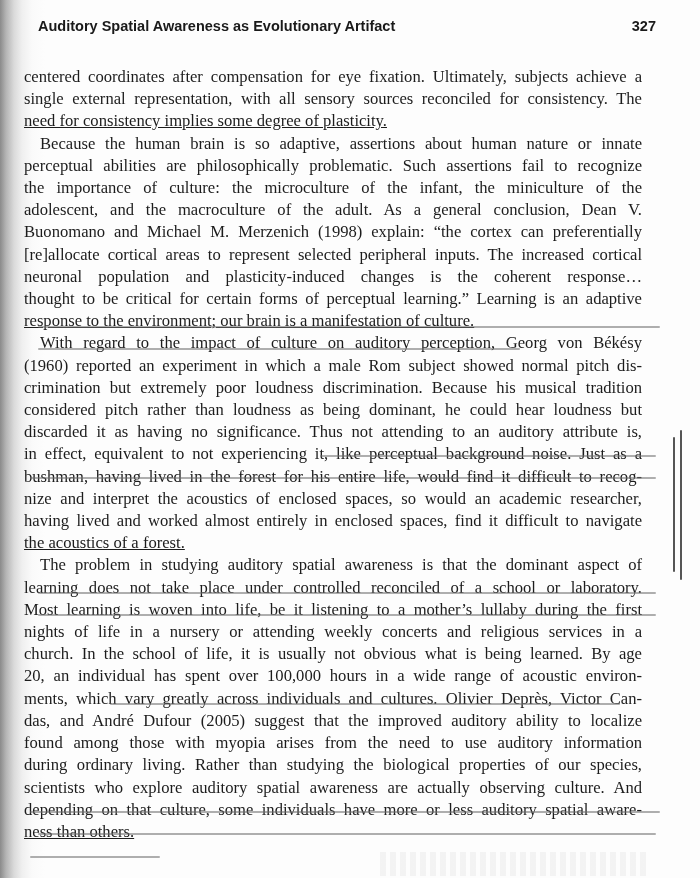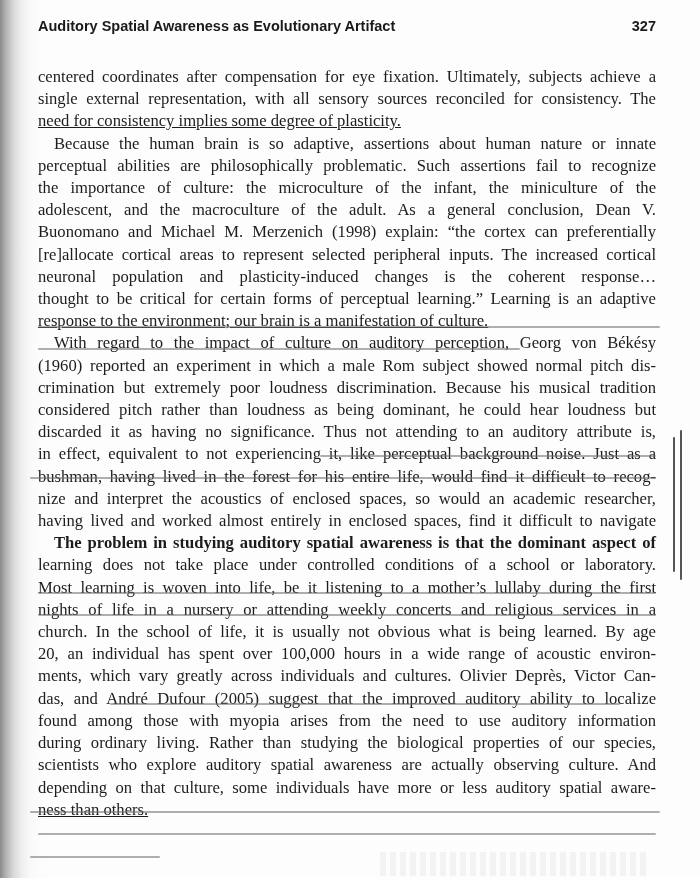--- a/index.html
+++ b/index.html
@@ -31,21 +31,21 @@
       display: flex;
       justify-content: space-between;
       align-items: flex-start;
       font-family: "Liberation Sans", "DejaVu Sans", sans-serif;
       font-weight: bold;
       font-size: 14.5px;
       color: #1a1a1a;
     }
     .body-text {
       position: absolute;
-      left: 38px;
+      left: 24px;
       top: 66px;
       width: 618px;
       font-size: 16.6px;
       line-height: 22.2px;
       text-align: justify;
     }
     .body-text p {
       margin: 0;
     }
     .line {
@@ -110,24 +110,25 @@
       <p>
         <span class="line" style="padding-left: 16px;">With regard to the impact of culture on auditory perception, Georg von Békésy</span>
         <span class="line">(1960) reported an experiment in which a male Rom subject showed normal pitch dis-</span>
         <span class="line">crimination but extremely poor loudness discrimination. Because his musical tradition</span>
         <span class="line">considered pitch rather than loudness as being dominant, he could hear loudness but</span>
         <span class="line">discarded it as having no significance. Thus not attending to an auditory attribute is,</span>
         <span class="line">in effect, equivalent to not experiencing it, like perceptual background noise. Just as a</span>
         <span class="line">bushman, having lived in the forest for his entire life, would find it difficult to recog-</span>
         <span class="line">nize and interpret the acoustics of enclosed spaces, so would an academic researcher,</span>
         <span class="line">having lived and worked almost entirely in enclosed spaces, find it difficult to navigate</span>
+        <span class="line last">the acoustics of a forest.</span>
       </p>
       <p>
-        <span class="line" style="padding-left: 16px; font-weight: bold;">The problem in studying auditory spatial awareness is that the dominant aspect of</span>
-        <span class="line">learning does not take place under controlled conditions of a school or laboratory.</span>
+        <span class="line" style="padding-left: 16px;">The problem in studying auditory spatial awareness is that the dominant aspect of</span>
+        <span class="line">learning does not take place under controlled reconciled of a school or laboratory.</span>
         <span class="line">Most learning is woven into life, be it listening to a mother’s lullaby during the first</span>
         <span class="line">nights of life in a nursery or attending weekly concerts and religious services in a</span>
         <span class="line">church. In the school of life, it is usually not obvious what is being learned. By age</span>
         <span class="line">20, an individual has spent over 100,000 hours in a wide range of acoustic environ-</span>
         <span class="line">ments, which vary greatly across individuals and cultures. Olivier Deprès, Victor Can-</span>
         <span class="line">das, and André Dufour (2005) suggest that the improved auditory ability to localize</span>
         <span class="line">found among those with myopia arises from the need to use auditory information</span>
         <span class="line">during ordinary living. Rather than studying the biological properties of our species,</span>
         <span class="line">scientists who explore auditory spatial awareness are actually observing culture. And</span>
         <span class="line">depending on that culture, some individuals have more or less auditory spatial aware-</span>

